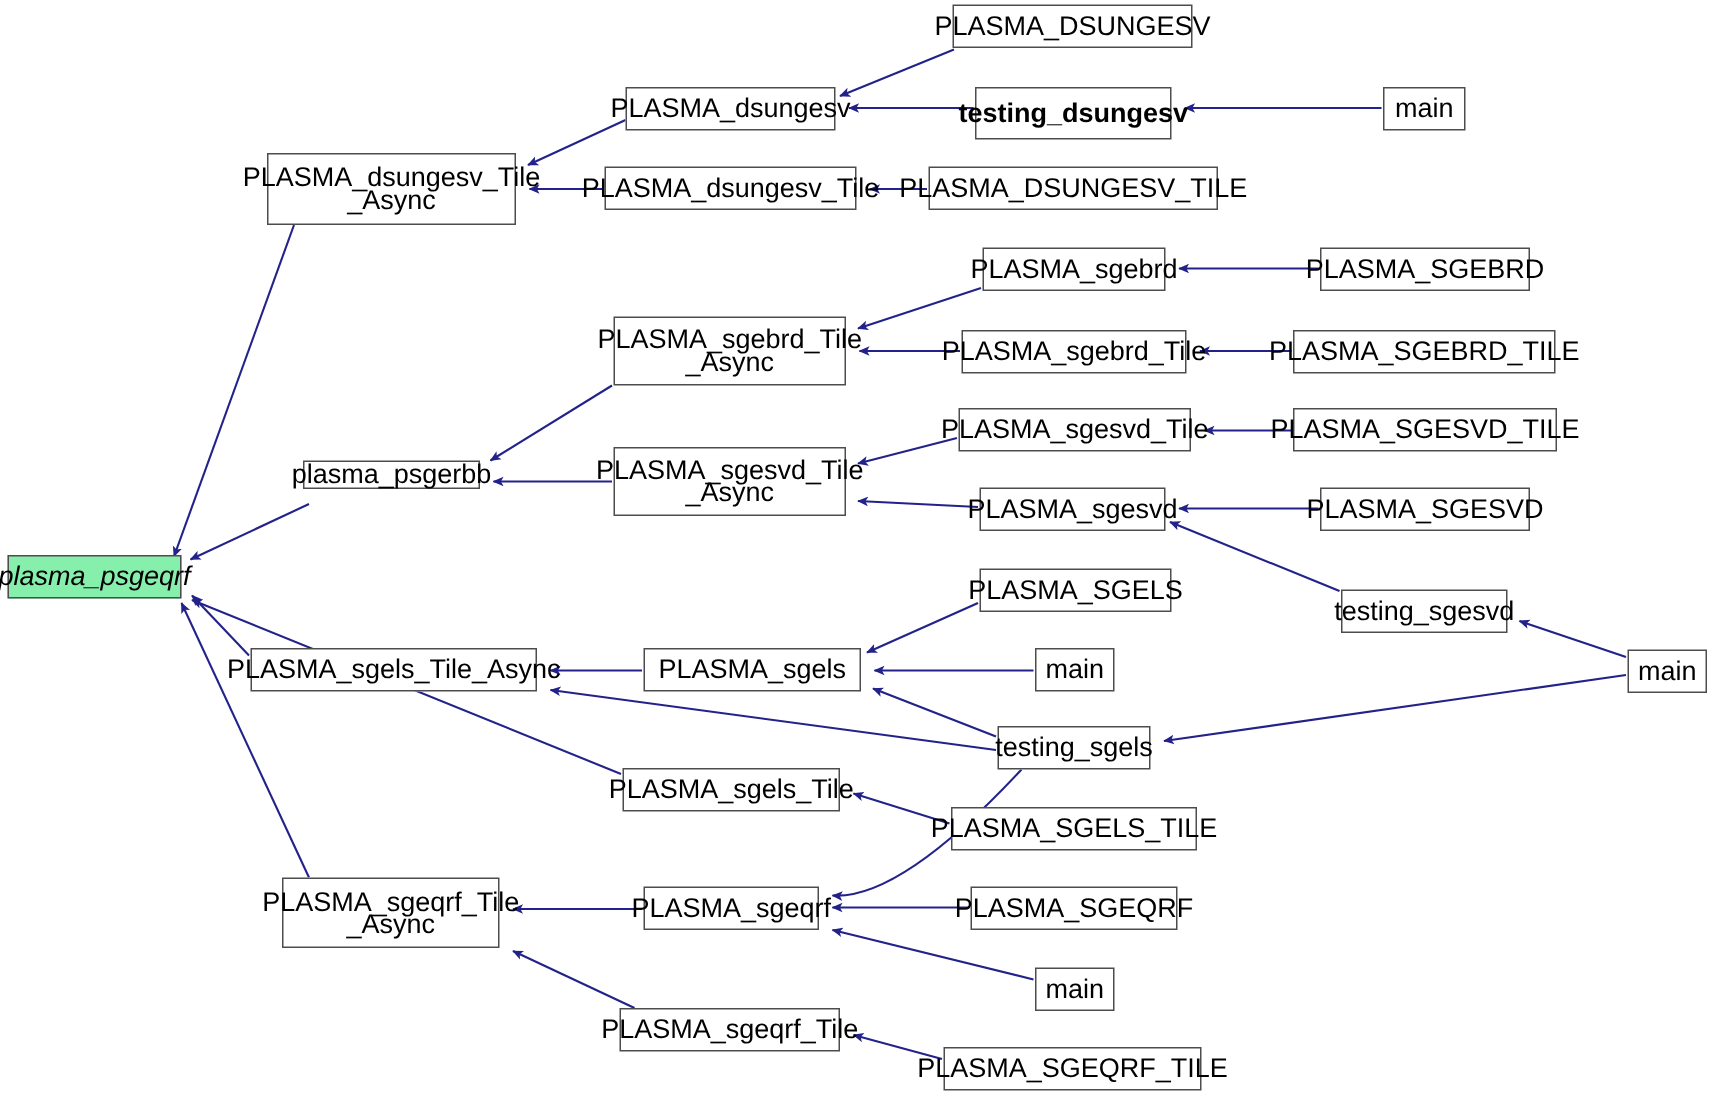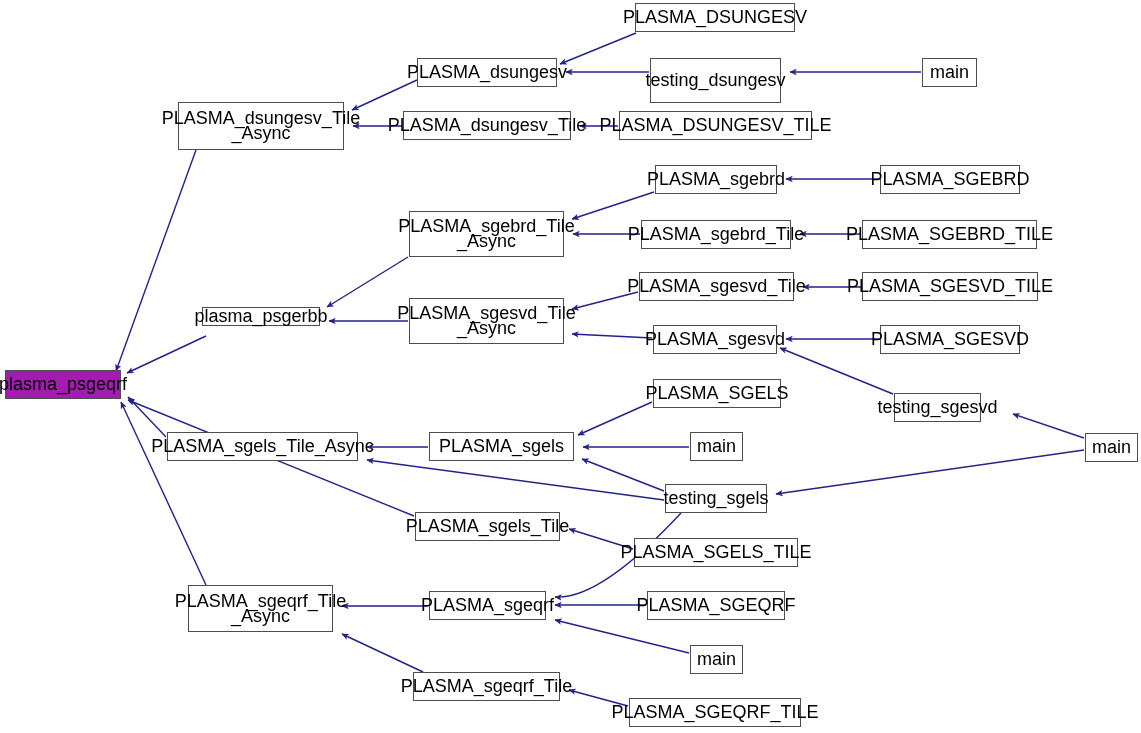--- a/index.html
+++ b/index.html
@@ -37,21 +37,22 @@
     text-align: center;
     font-family: "Liberation Sans", sans-serif;
     font-size: 18px;
     color: #000000;
     line-height: 15px;
     white-space: pre;
     letter-spacing: 0px;
     cursor: default;
   }
   .node.highlight {
-    background: #a21caf;
+    background: #86efac;
+    font-style: italic;
   }
   .node-label {
     display: block;
     padding: 0 2px;
   }
 </style>
 </head>
 <body>
 
 <div id="graph">
@@ -98,37 +99,37 @@
       <path d="M 423,672 L 342,634" fill="none" stroke="#22228a" stroke-width="1.4" marker-end="url(#arrow)"></path>
       <path d="M 628,706 L 569,690" fill="none" stroke="#22228a" stroke-width="1.4" marker-end="url(#arrow)"></path>
     </svg>
   <div id="nodes-layer">
       <div class="node highlight" style="left: 5px; top: 370px; width: 116px; height: 29px;"><span class="node-label">plasma_psgeqrf</span></div>
       <div class="node" style="left: 202px; top: 307px; width: 118px; height: 19px;"><span class="node-label">plasma_psgerbb</span></div>
       <div class="node" style="left: 178px; top: 102px; width: 166px; height: 48px;"><span class="node-label">PLASMA_dsungesv_Tile
 _Async</span></div>
       <div class="node" style="left: 417px; top: 58px; width: 140px; height: 29px;"><span class="node-label">PLASMA_dsungesv</span></div>
       <div class="node" style="left: 635px; top: 3px; width: 160px; height: 29px;"><span class="node-label">PLASMA_DSUNGESV</span></div>
-      <div class="node" style="left: 650px; top: 58px; width: 131px; height: 45px;"><span class="node-label">testing_dsungesv</span></div>
+      <div class="node" style="left: 650px; top: 58px; width: 131px; height: 35px; font-weight: bold;"><span class="node-label">testing_dsungesv</span></div>
       <div class="node" style="left: 922px; top: 58px; width: 55px; height: 29px;"><span class="node-label">main</span></div>
       <div class="node" style="left: 403px; top: 111px; width: 168px; height: 29px;"><span class="node-label">PLASMA_dsungesv_Tile</span></div>
       <div class="node" style="left: 619px; top: 111px; width: 193px; height: 29px;"><span class="node-label">PLASMA_DSUNGESV_TILE</span></div>
       <div class="node" style="left: 409px; top: 211px; width: 155px; height: 46px;"><span class="node-label">PLASMA_sgebrd_Tile
 _Async</span></div>
       <div class="node" style="left: 655px; top: 165px; width: 122px; height: 29px;"><span class="node-label">PLASMA_sgebrd</span></div>
       <div class="node" style="left: 880px; top: 165px; width: 140px; height: 29px;"><span class="node-label">PLASMA_SGEBRD</span></div>
       <div class="node" style="left: 641px; top: 220px; width: 150px; height: 29px;"><span class="node-label">PLASMA_sgebrd_Tile</span></div>
       <div class="node" style="left: 862px; top: 220px; width: 175px; height: 29px;"><span class="node-label">PLASMA_SGEBRD_TILE</span></div>
       <div class="node" style="left: 409px; top: 298px; width: 155px; height: 46px;"><span class="node-label">PLASMA_sgesvd_Tile
 _Async</span></div>
       <div class="node" style="left: 639px; top: 272px; width: 155px; height: 29px;"><span class="node-label">PLASMA_sgesvd_Tile</span></div>
       <div class="node" style="left: 862px; top: 272px; width: 176px; height: 29px;"><span class="node-label">PLASMA_SGESVD_TILE</span></div>
       <div class="node" style="left: 653px; top: 325px; width: 124px; height: 29px;"><span class="node-label">PLASMA_sgesvd</span></div>
       <div class="node" style="left: 880px; top: 325px; width: 140px; height: 29px;"><span class="node-label">PLASMA_SGESVD</span></div>
-      <div class="node" style="left: 894px; top: 393px; width: 87px; height: 29px;"><span class="node-label">testing_sgesvd</span></div>
+      <div class="node" style="left: 894px; top: 393px; width: 111px; height: 29px;"><span class="node-label">testing_sgesvd</span></div>
       <div class="node" style="left: 653px; top: 379px; width: 128px; height: 29px;"><span class="node-label">PLASMA_SGELS</span></div>
       <div class="node" style="left: 167px; top: 432px; width: 191px; height: 29px; align-items: center;"><span class="node-label">PLASMA_sgels_Tile_Async</span></div>
       <div class="node" style="left: 429px; top: 432px; width: 145px; height: 29px;"><span class="node-label">PLASMA_sgels</span></div>
       <div class="node" style="left: 690px; top: 432px; width: 53px; height: 29px;"><span class="node-label">main</span></div>
       <div class="node" style="left: 1085px; top: 433px; width: 53px; height: 29px;"><span class="node-label">main</span></div>
       <div class="node" style="left: 665px; top: 484px; width: 102px; height: 29px;"><span class="node-label">testing_sgels</span></div>
       <div class="node" style="left: 415px; top: 512px; width: 145px; height: 29px;"><span class="node-label">PLASMA_sgels_Tile</span></div>
       <div class="node" style="left: 634px; top: 538px; width: 164px; height: 29px;"><span class="node-label">PLASMA_SGELS_TILE</span></div>
       <div class="node" style="left: 188px; top: 585px; width: 145px; height: 47px;"><span class="node-label">PLASMA_sgeqrf_Tile
 _Async</span></div>

